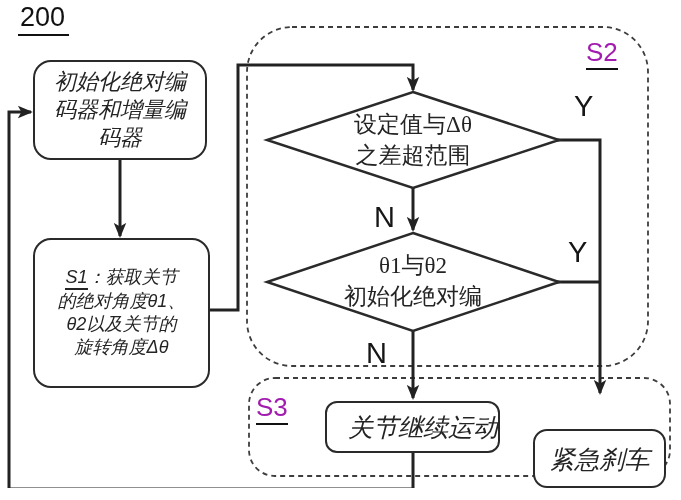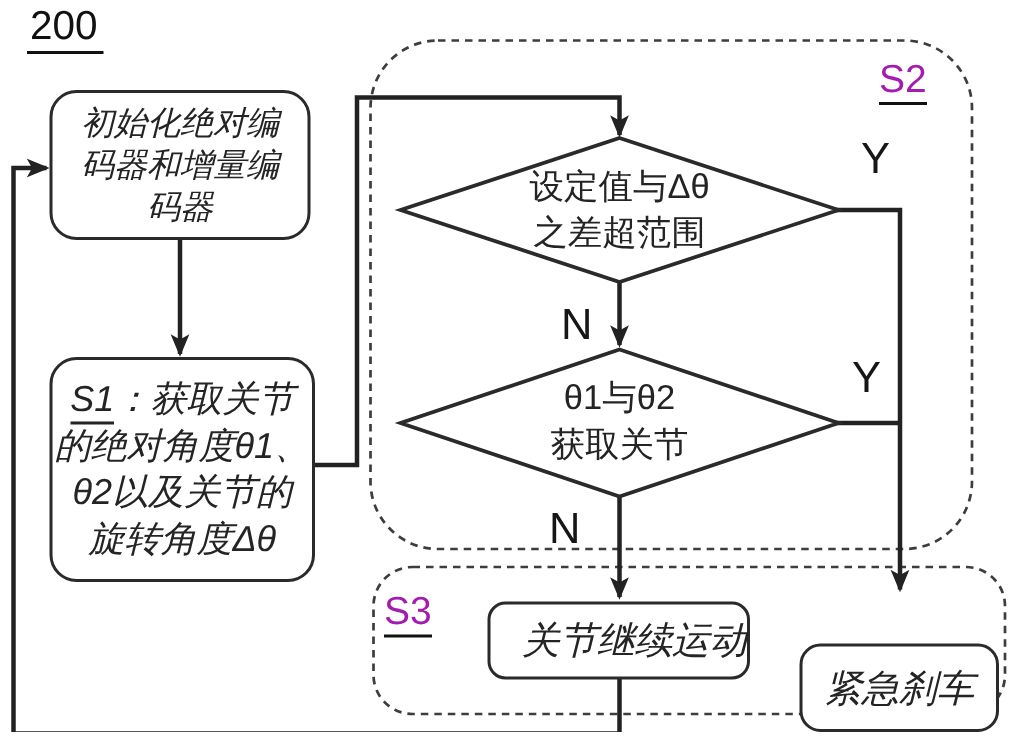--- a/index.html
+++ b/index.html
@@ -7,26 +7,26 @@
     position:relative;width:681px;height:488px;background:#ffffff;
     font-family:"Liberation Sans","DejaVu Sans",sans-serif;color:#242424;overflow:hidden;
   }
   svg.layer{position:absolute;left:0;top:0;}
   .node{
     position:absolute;box-sizing:border-box;background:#ffffff;
     border:2.5px solid #2a2a2a;display:flex;align-items:center;justify-content:center;
     text-align:center;white-space:pre-line;line-height:1.28;color:#242424;font-style:italic;
   }
   .node-init{left:33px;top:60px;width:174px;height:100px;border-radius:18px;font-size:22px;}
-  .node-s1{left:33px;top:238px;width:177px;height:150px;border-radius:18px;font-size:24px;line-height:1.3;}
+  .node-s1{left:33px;top:238px;width:177px;height:150px;border-radius:18px;font-size:18px;line-height:1.3;}
   .node-continue{left:325px;top:401px;width:175px;height:52px;border-radius:12px;font-size:25px;justify-content:flex-end;}
   .node-brake{left:533px;top:397px;width:133px;height:59px;border-radius:14px;font-size:25px;margin-top:32px;}
   .diamond-text{
     position:absolute;transform:translate(-50%,-50%);text-align:center;
-    white-space:pre-line;font-size:23px;line-height:1.35;color:#242424;
+    white-space:pre-line;font-size:23px;line-height:1.35;color:#242424;font-family:Liberation Serif, serif;
   }
   .d1-text{left:413px;top:140px;}
   .d2-text{left:413px;top:281px;}
   .fig-label{
     position:absolute;left:18px;top:2px;font-size:27px;color:#111;
     border-bottom:2.5px solid #111;padding:0 4px 1px 2px;
   }
   .step-label{position:absolute;font-size:26px;color:#a21caf;}
   .step-label .ul{border-bottom:2px solid #111;padding-bottom:1px;}
   .s2-label{left:586px;top:37px;}
@@ -79,19 +79,19 @@
 θ2以及关节的
 旋转角度Δθ</span></span></div>
 
   <div class="node node-continue"><span>关节继续运动</span></div>
 
   <div class="node node-brake"><span>紧急刹车</span></div>
 
   <div class="diamond-text d1-text">设定值与Δθ
 之差超范围</div>
   <div class="diamond-text d2-text">θ1与θ2
-获取关节</div>
+初始化绝对编</div>
 
   <span class="branch y1">Y</span>
   <span class="branch n1">N</span>
   <span class="branch y2">Y</span>
   <span class="branch n2">N</span>
 </div>
 
 </body></html>

